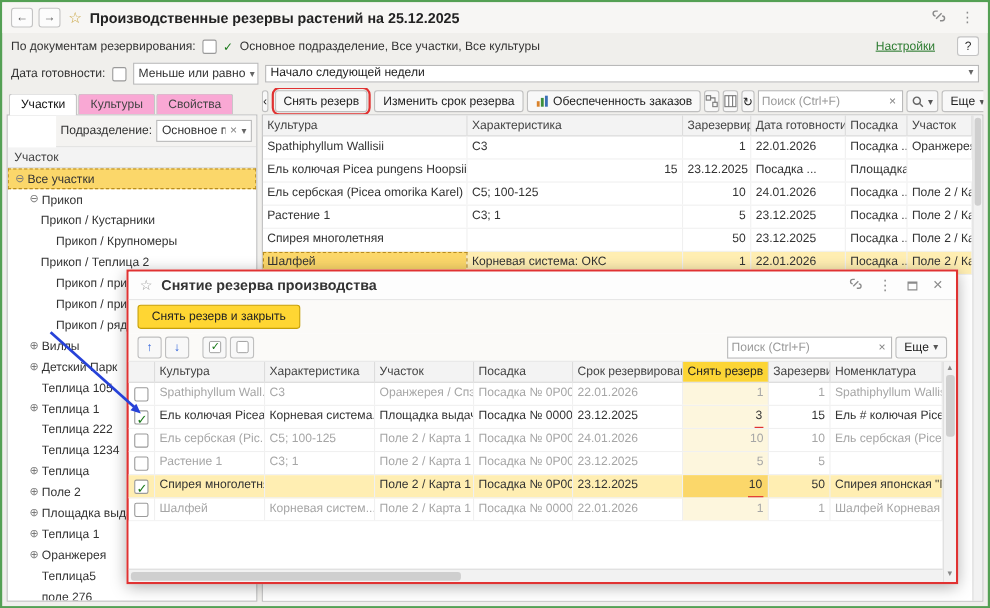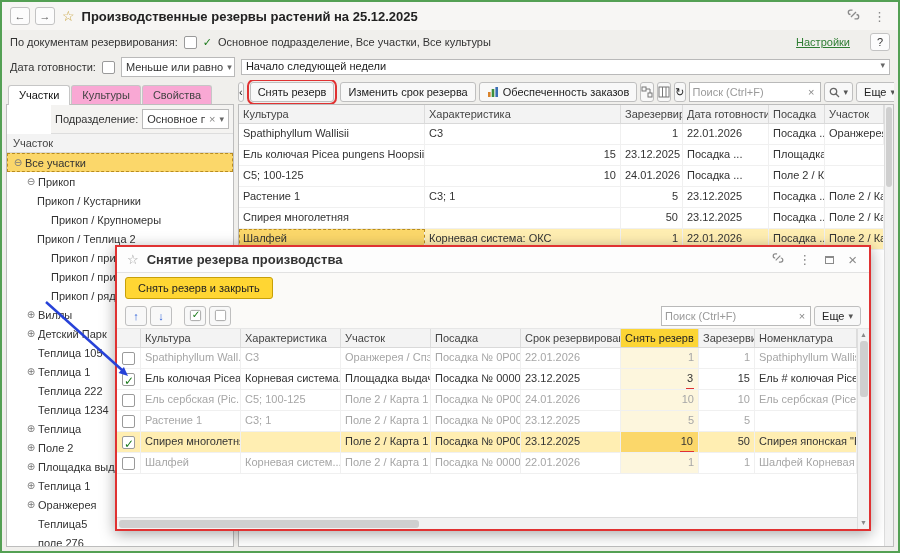--- a/index.html
+++ b/index.html
@@ -362,20 +362,21 @@
 
               <div class="mgrid mrow">
                 <span class="cell">Ель колючая Picea pungens Hoopsii</span>
                 <span class="cell num">15</span>
                 <span class="cell">23.12.2025</span>
                 <span class="cell">Посадка ...</span>
                 <span class="cell">Площадка в...</span>
               </div>
 
               <div class="mgrid mrow">
+                <span class="cell">Ель сербская (Picea omorika Karel)</span>
                 <span class="cell">C5; 100-125</span>
                 <span class="cell num">10</span>
                 <span class="cell">24.01.2026</span>
                 <span class="cell">Посадка ...</span>
                 <span class="cell">Поле 2 / Ка...</span>
               </div>
 
               <div class="mgrid mrow">
                 <span class="cell">Растение 1</span>
                 <span class="cell">C3; 1</span>

